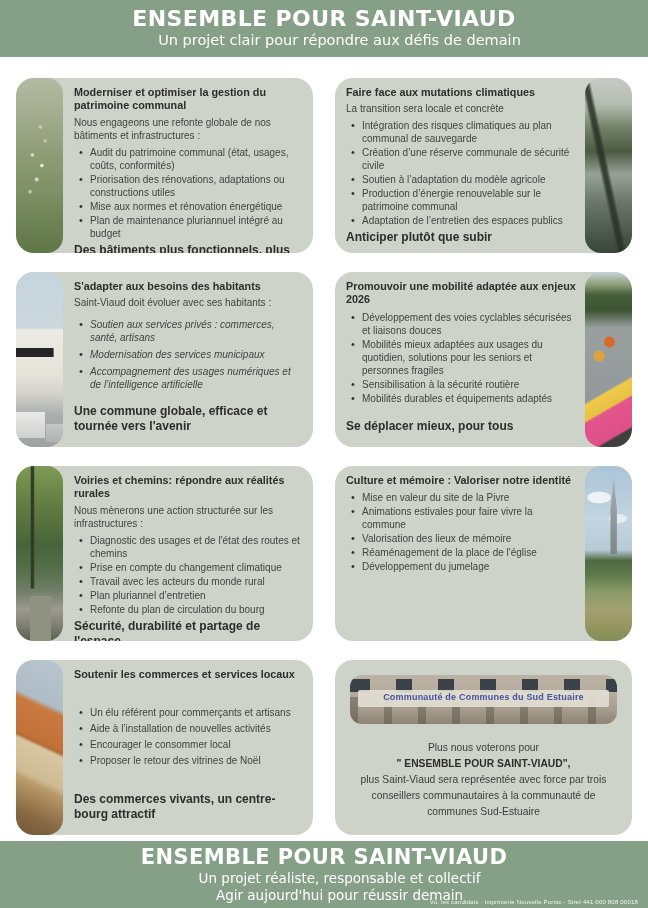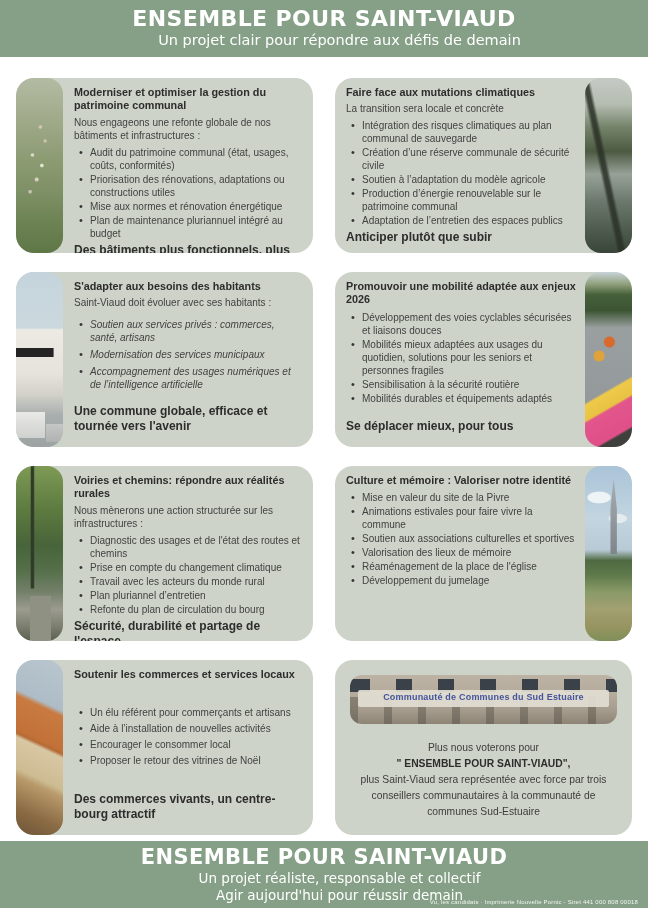--- a/index.html
+++ b/index.html
@@ -234,21 +234,20 @@
       <p class="conclusion">Sécurité, durabilité et partage de l'espace</p>
     </div>
   </section>
 
   <section class="card card-culture">
     <div class="content">
       <h2>Culture et mémoire : Valoriser notre identité</h2>
       <ul>
           <li>Mise en valeur du site de la Pivre</li>
           <li>Animations estivales pour faire vivre la commune</li>
-          <li>Soutien aux associations culturelles et sportives</li>
           <li>Valorisation des lieux de mémoire</li>
           <li>Réaménagement de la place de l'église</li>
           <li>Développement du jumelage</li>
         </ul>
     </div>
     <div class="photo p-church">
       <div class="spire"></div>
     </div>
   </section>
 

